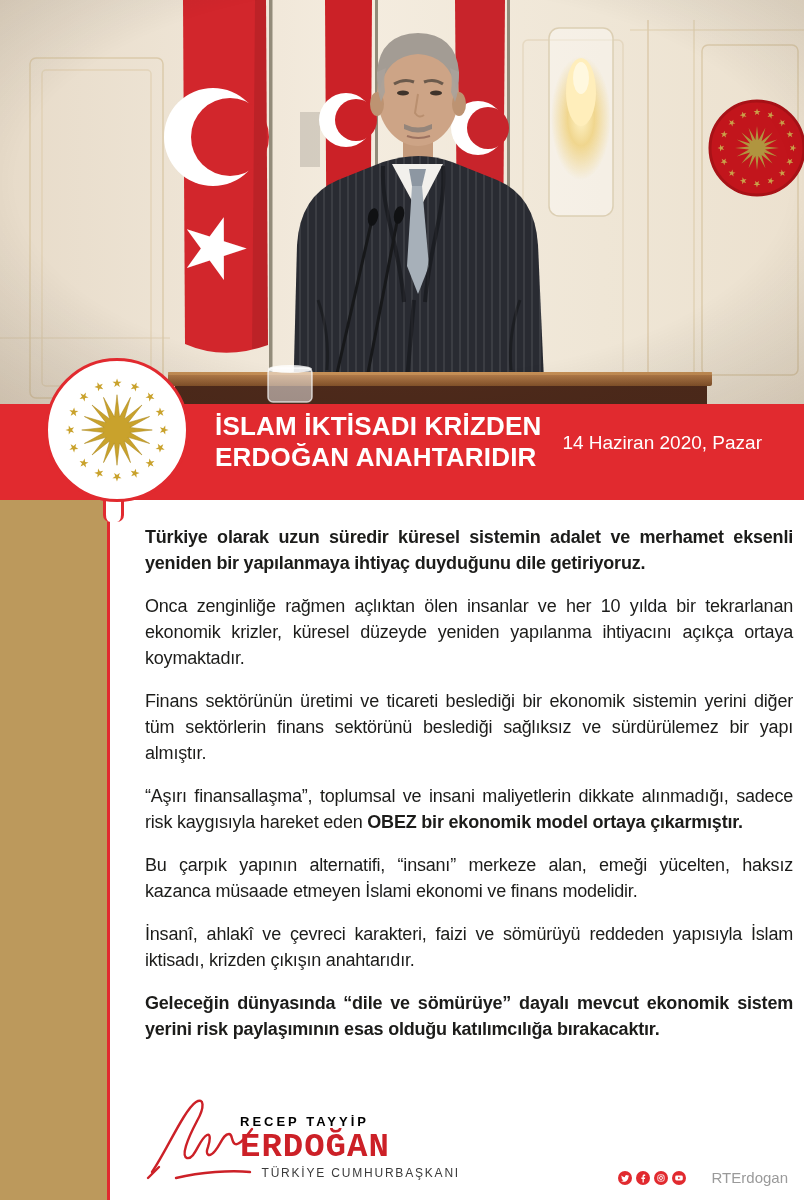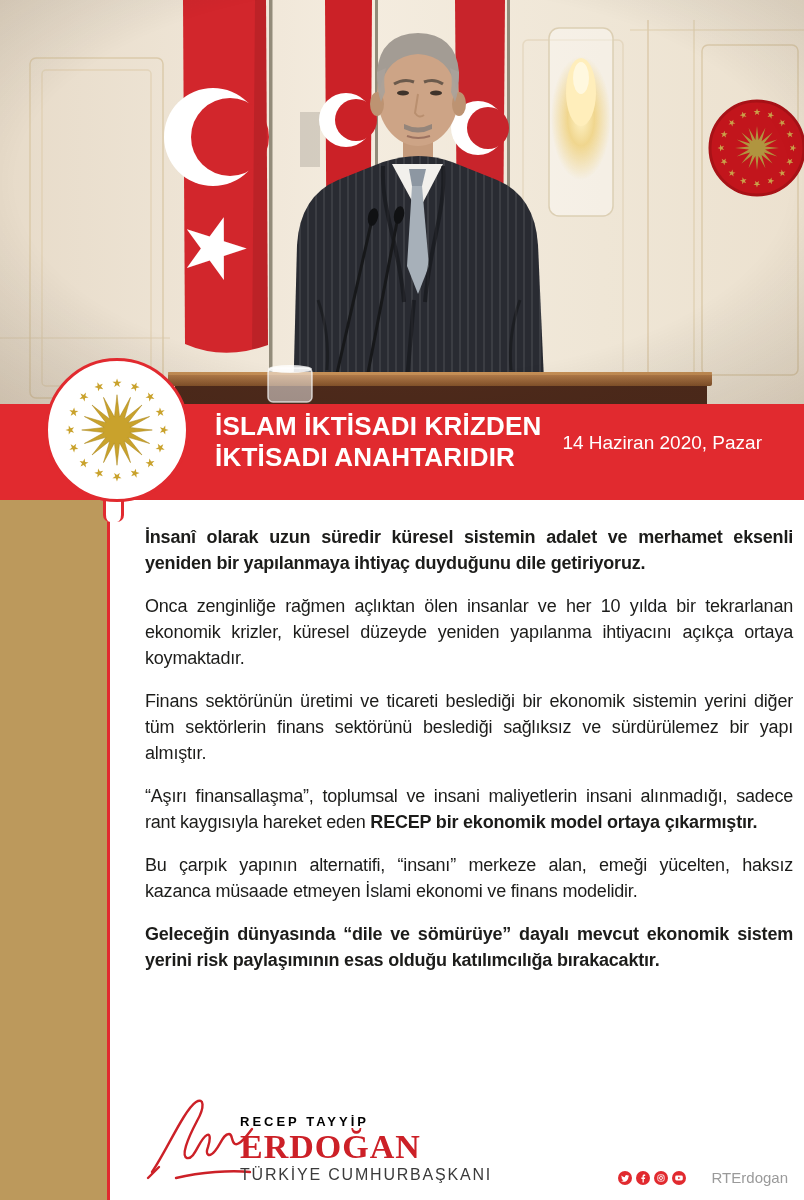--- a/index.html
+++ b/index.html
@@ -32,23 +32,23 @@
   .content{position:absolute;left:145px;top:480px;width:648px;padding-top:44px;z-index:1;}
   .content p{margin:0 0 17px 0;font-size:18px;line-height:26px;letter-spacing:-0.2px;
              color:#1c1c1a;text-align:justify;}
   .content .b{font-weight:700;}
 
   
   .sig-wrap{position:absolute;left:146px;top:1086px;width:320px;height:104px;z-index:1;}
   .sig-squiggle{position:absolute;left:0;top:4px;}
   .sig-names{position:absolute;left:94px;top:28px;width:220px;}
   .sig-first{font-size:13px;font-weight:700;letter-spacing:3px;color:#000000;white-space:nowrap;}
-  .sig-sur{font-family:Liberation Serif, serif;font-size:34px;font-weight:700;color:#cc2027;
+  .sig-sur{font-family:Liberation Mono, monospace;font-size:34px;font-weight:700;color:#cc2027;
            letter-spacing:1px;line-height:36px;white-space:nowrap;}
-  .sig-title{font-size:16px;font-weight:500;letter-spacing:1.8px;color:#3a3a3a;text-align:center;
+  .sig-title{font-size:12px;font-weight:500;letter-spacing:1.8px;color:#3a3a3a;text-align:right;
              margin-top:1px;white-space:nowrap;}
 
   
   .footer{position:absolute;right:16px;bottom:14px;display:flex;align-items:center;gap:4px;z-index:1;}
   .soc{width:14px;height:14px;display:block;}
   .handle{font-size:15px;color:#9a9a9a;margin-left:22px;}
 </style>
 </head>
 <body>
 
@@ -204,21 +204,21 @@
       <rect x="268" y="368" width="44" height="34" rx="5" fill="rgba(255,255,255,0.5)" stroke="rgba(255,255,255,0.75)" stroke-width="1.5"></rect>
       <ellipse cx="290" cy="369" rx="22" ry="4" fill="rgba(255,255,255,0.8)"></ellipse>
     </g>
 
     <rect width="804" height="404" fill="url(#vig)"></rect>
   </svg>
 
   <div class="banner">
     <div class="banner-title">
       <div>İSLAM İKTİSADI KRİZDEN</div>
-      <div>İKTİSADI ANAHTARIDIR</div>
+      <div>ERDOĞAN ANAHTARIDIR</div>
     </div>
     <div class="banner-date">14 Haziran 2020, Pazar</div>
   </div>
 
   <div class="seal-stem"></div>
   <div class="seal">
     <svg viewBox="-80 -80 160 160" aria-hidden="true">
       <g fill="#c9a22c" font-family="DejaVu Sans, sans-serif">
           <text transform="rotate(0) translate(0,-60)" text-anchor="middle" dy="5.3999999999999995" font-size="15">★</text>
           <text transform="rotate(22.5) translate(0,-60)" text-anchor="middle" dy="5.3999999999999995" font-size="15">★</text>
@@ -237,25 +237,26 @@
           <text transform="rotate(315) translate(0,-60)" text-anchor="middle" dy="5.3999999999999995" font-size="15">★</text>
           <text transform="rotate(337.5) translate(0,-60)" text-anchor="middle" dy="5.3999999999999995" font-size="15">★</text>
         </g>
       <use href="#sun16" transform="scale(1.12)" fill="#c9a22c" stroke="#ab871d" stroke-width="0.6"></use>
     </svg>
   </div>
 
   <div class="stripe"></div>
 
   <div class="content">
-      <p><span class="b">İnsanî olarak uzun süredir küresel sistemin adalet ve merhamet eksenli yeniden bir yapılanmaya ihtiyaç duyduğunu dile getiriyoruz.</span></p>
+      <p><span class="b">Türkiye olarak uzun süredir küresel sistemin adalet ve merhamet eksenli yeniden bir yapılanmaya ihtiyaç duyduğunu dile getiriyoruz.</span></p>
       <p><span>Onca zenginliğe rağmen açlıktan ölen insanlar ve her 10 yılda bir tekrarlanan ekonomik krizler, küresel düzeyde yeniden yapılanma ihtiyacını açıkça ortaya koymaktadır.</span></p>
       <p><span>Finans sektörünün üretimi ve ticareti beslediği bir ekonomik sistemin yerini diğer tüm sektörlerin finans sektörünü beslediği sağlıksız ve sürdürülemez bir yapı almıştır.</span></p>
-      <p><span>“Aşırı finansallaşma”, toplumsal ve insani maliyetlerin insani alınmadığı, sadece rant kaygısıyla hareket eden </span><span class="b">RECEP bir ekonomik model ortaya çıkarmıştır.</span></p>
+      <p><span>“Aşırı finansallaşma”, toplumsal ve insani maliyetlerin dikkate alınmadığı, sadece risk kaygısıyla hareket eden </span><span class="b">OBEZ bir ekonomik model ortaya çıkarmıştır.</span></p>
       <p><span>Bu çarpık yapının alternatifi, “insanı” merkeze alan, emeği yücelten, haksız kazanca müsaade etmeyen İslami ekonomi ve finans modelidir.</span></p>
+      <p><span>İnsanî, ahlakî ve çevreci karakteri, faizi ve sömürüyü reddeden yapısıyla İslam iktisadı, krizden çıkışın anahtarıdır.</span></p>
       <p><span class="b">Geleceğin dünyasında “dile ve sömürüye” dayalı mevcut ekonomik sistem yerini risk paylaşımının esas olduğu katılımcılığa bırakacaktır.</span></p>
     </div>
 
   <div class="sig-wrap">
     <svg class="sig-squiggle" width="112" height="96" viewBox="0 0 112 96">
       <g stroke="#cc2027" stroke-width="2.4" fill="none" stroke-linecap="round">
         <path d="M6,82 C20,62 38,20 50,12 C58,7 59,17 51,31 C41,50 35,66 41,68 C49,70 53,49 61,45 C65,43 64,51 62,57 C59,65 63,68 69,61 C75,54 77,44 83,44 C87,44 85,52 89,54 C93,56 100,47 106,39"></path>
         <path d="M2,88 L13,77"></path>
         <path d="M30,88 C55,82 85,80 104,82"></path>
       </g>

